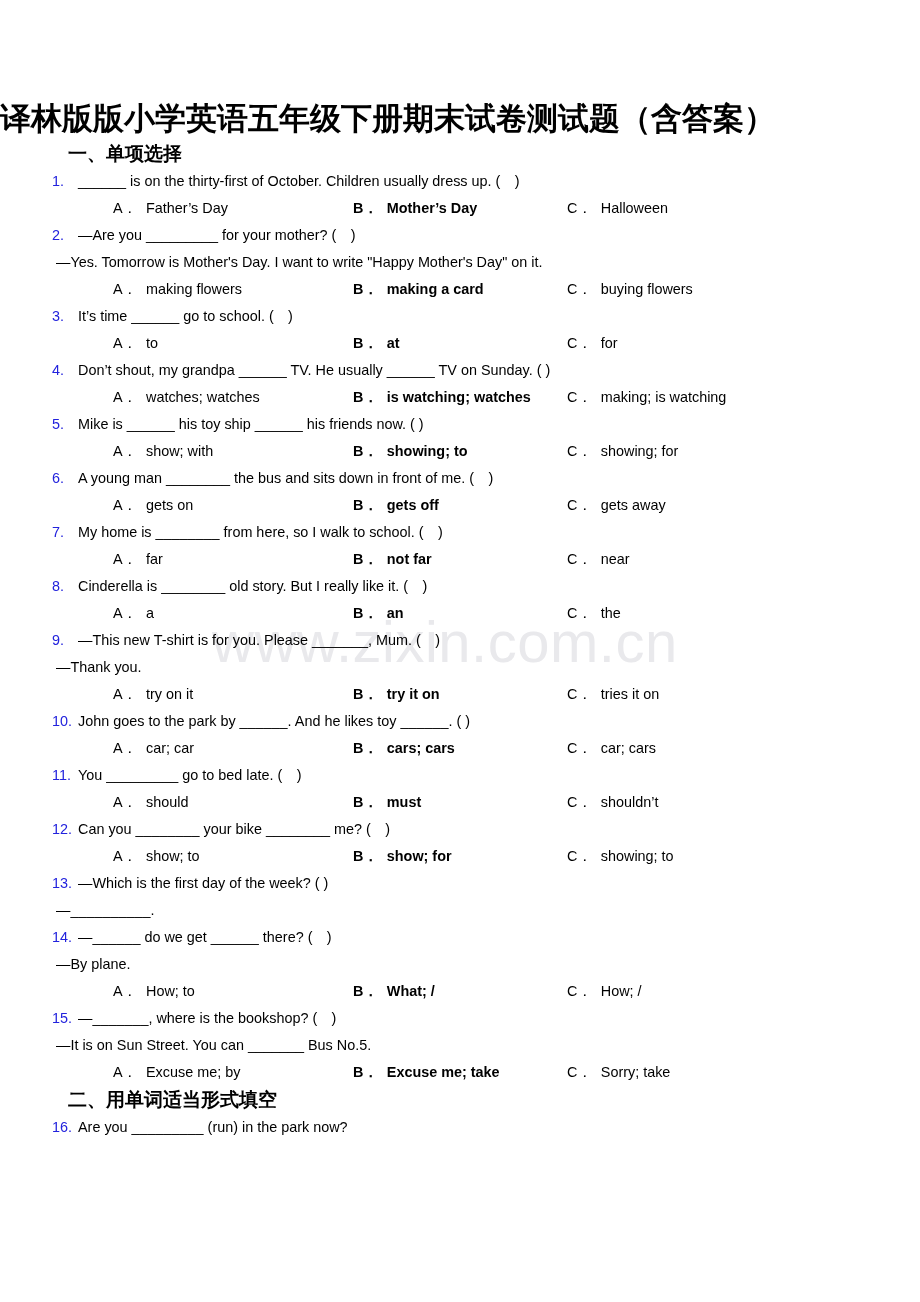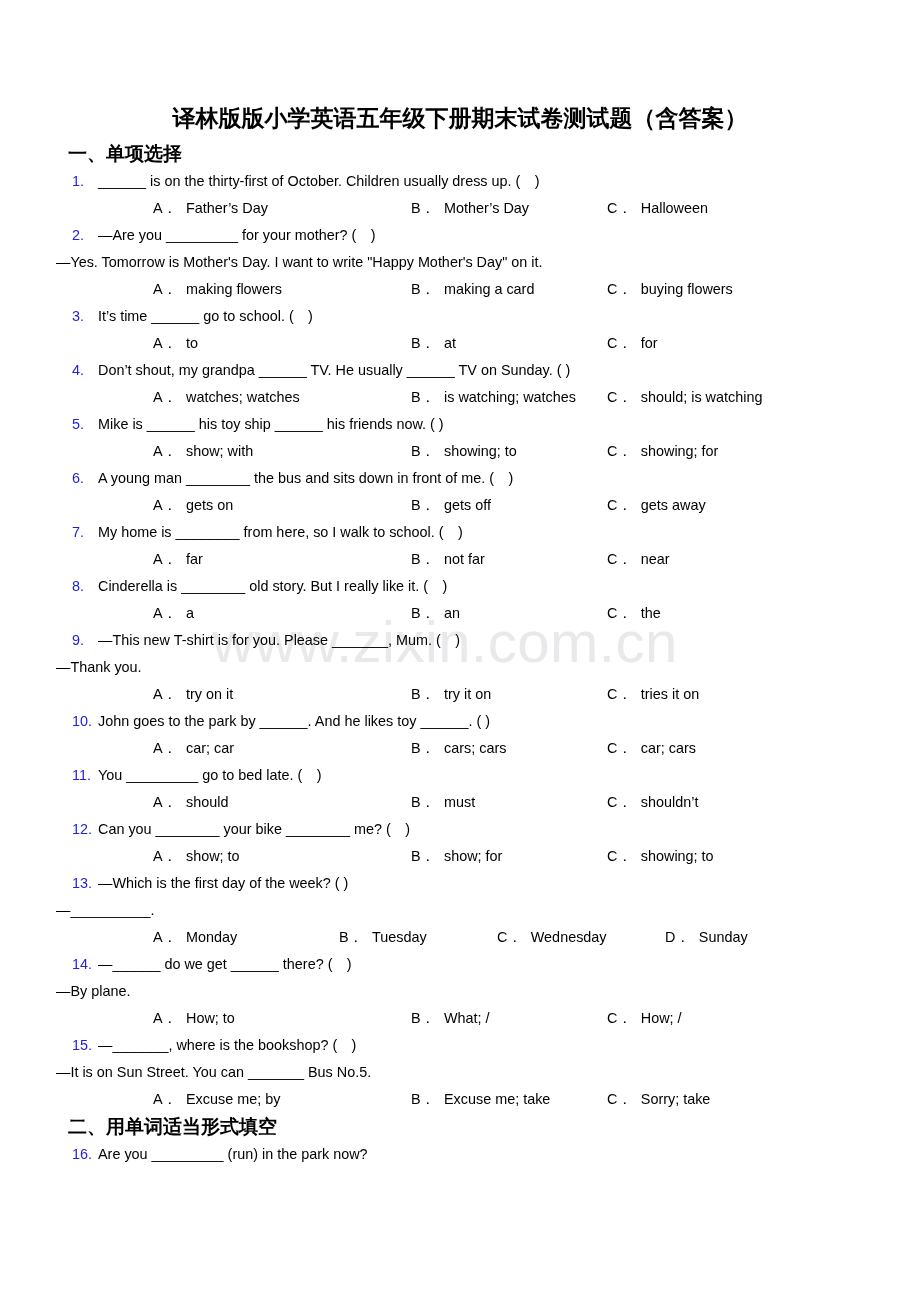--- a/index.html
+++ b/index.html
@@ -41,23 +41,23 @@
 
   
   .content {
     position: relative;
     z-index: 2;
     padding-top: 104px;
   }
 
   
   .doc-title {
-    text-align: center;
+    text-align: left;
     font-family: "Liberation Serif", "DejaVu Serif", serif;
-    font-size: 23px;
+    font-size: 31px;
     font-weight: bold;
     color: #000000;
     line-height: 30px;
     margin: 0 0 6px 0;
     letter-spacing: 0px;
   }
 
   
   .section-head {
     font-family: "Liberation Serif", "DejaVu Serif", serif;
@@ -70,21 +70,21 @@
   }
 
   
   .line {
     position: relative;
     line-height: 27px;
     height: 27px;
     font-size: 14.4px;
     color: #000000;
     white-space: nowrap;
-    padding-left: 72px;
+    padding-left: 52px;
   }
 
   .q-num {
     display: inline-block;
     min-width: 26px;
     color: #2222dd;
     font-size: 14.4px;
   }
 
   .q-text {
@@ -97,32 +97,31 @@
   }
 
   
   .opt-row {
     position: relative;
     height: 27px;
     line-height: 27px;
     font-size: 14.4px;
     white-space: nowrap;
     color: #000000;
-    margin-left: 40px;
   }
   .opt {
     position: absolute;
     top: 0;
   }
   .opt .ltr { display: inline-block; }
   .opt .val { margin-left: 9px; }
 
   
   .opt-row.three .opt:nth-child(1) { left: 113px; }
-  .opt-row.three .opt:nth-child(2) { left: 371px; }
+  .opt-row.three .opt:nth-child(2) { left: 353px; font-weight: bold; }
   .opt-row.three .opt:nth-child(3) { left: 567px; }
 
   
   .opt-row.four .opt:nth-child(1) { left: 113px; }
   .opt-row.four .opt:nth-child(2) { left: 299px; }
   .opt-row.four .opt:nth-child(3) { left: 457px; }
   .opt-row.four .opt:nth-child(4) { left: 625px; }
 </style>
 </head>
 <body>
@@ -164,21 +163,21 @@
       <span class="opt"><span class="ltr">B．</span><span class="val">at</span></span>
       <span class="opt"><span class="ltr">C．</span><span class="val">for</span></span>
     </div>
 
     <div class="line">
       <span class="q-num">4.</span><span class="q-text">Don’t shout, my grandpa ______ TV. He usually ______ TV on Sunday. ( )</span>
     </div>
     <div class="opt-row three">
       <span class="opt"><span class="ltr">A．</span><span class="val">watches; watches</span></span>
       <span class="opt"><span class="ltr">B．</span><span class="val">is watching; watches</span></span>
-      <span class="opt"><span class="ltr">C．</span><span class="val">should; is watching</span></span>
+      <span class="opt"><span class="ltr">C．</span><span class="val">making; is watching</span></span>
     </div>
 
     <div class="line">
       <span class="q-num">5.</span><span class="q-text">Mike is ______ his toy ship ______ his friends now. ( )</span>
     </div>
     <div class="opt-row three">
       <span class="opt"><span class="ltr">A．</span><span class="val">show; with</span></span>
       <span class="opt"><span class="ltr">B．</span><span class="val">showing; to</span></span>
       <span class="opt"><span class="ltr">C．</span><span class="val">showing; for</span></span>
     </div>
@@ -244,26 +243,20 @@
     <div class="opt-row three">
       <span class="opt"><span class="ltr">A．</span><span class="val">show; to</span></span>
       <span class="opt"><span class="ltr">B．</span><span class="val">show; for</span></span>
       <span class="opt"><span class="ltr">C．</span><span class="val">showing; to</span></span>
     </div>
 
     <div class="line">
       <span class="q-num">13.</span><span class="q-text">—Which is the first day of the week? ( )</span>
     </div>
     <div class="line cont">—__________.</div>
-    <div class="opt-row four">
-      <span class="opt"><span class="ltr">A．</span><span class="val">Monday</span></span>
-      <span class="opt"><span class="ltr">B．</span><span class="val">Tuesday</span></span>
-      <span class="opt"><span class="ltr">C．</span><span class="val">Wednesday</span></span>
-      <span class="opt"><span class="ltr">D．</span><span class="val">Sunday</span></span>
-    </div>
 
     <div class="line">
       <span class="q-num">14.</span><span class="q-text">—______ do we get ______ there? (　)</span>
     </div>
     <div class="line cont">—By plane.</div>
     <div class="opt-row three">
       <span class="opt"><span class="ltr">A．</span><span class="val">How; to</span></span>
       <span class="opt"><span class="ltr">B．</span><span class="val">What; /</span></span>
       <span class="opt"><span class="ltr">C．</span><span class="val">How; /</span></span>
     </div>

